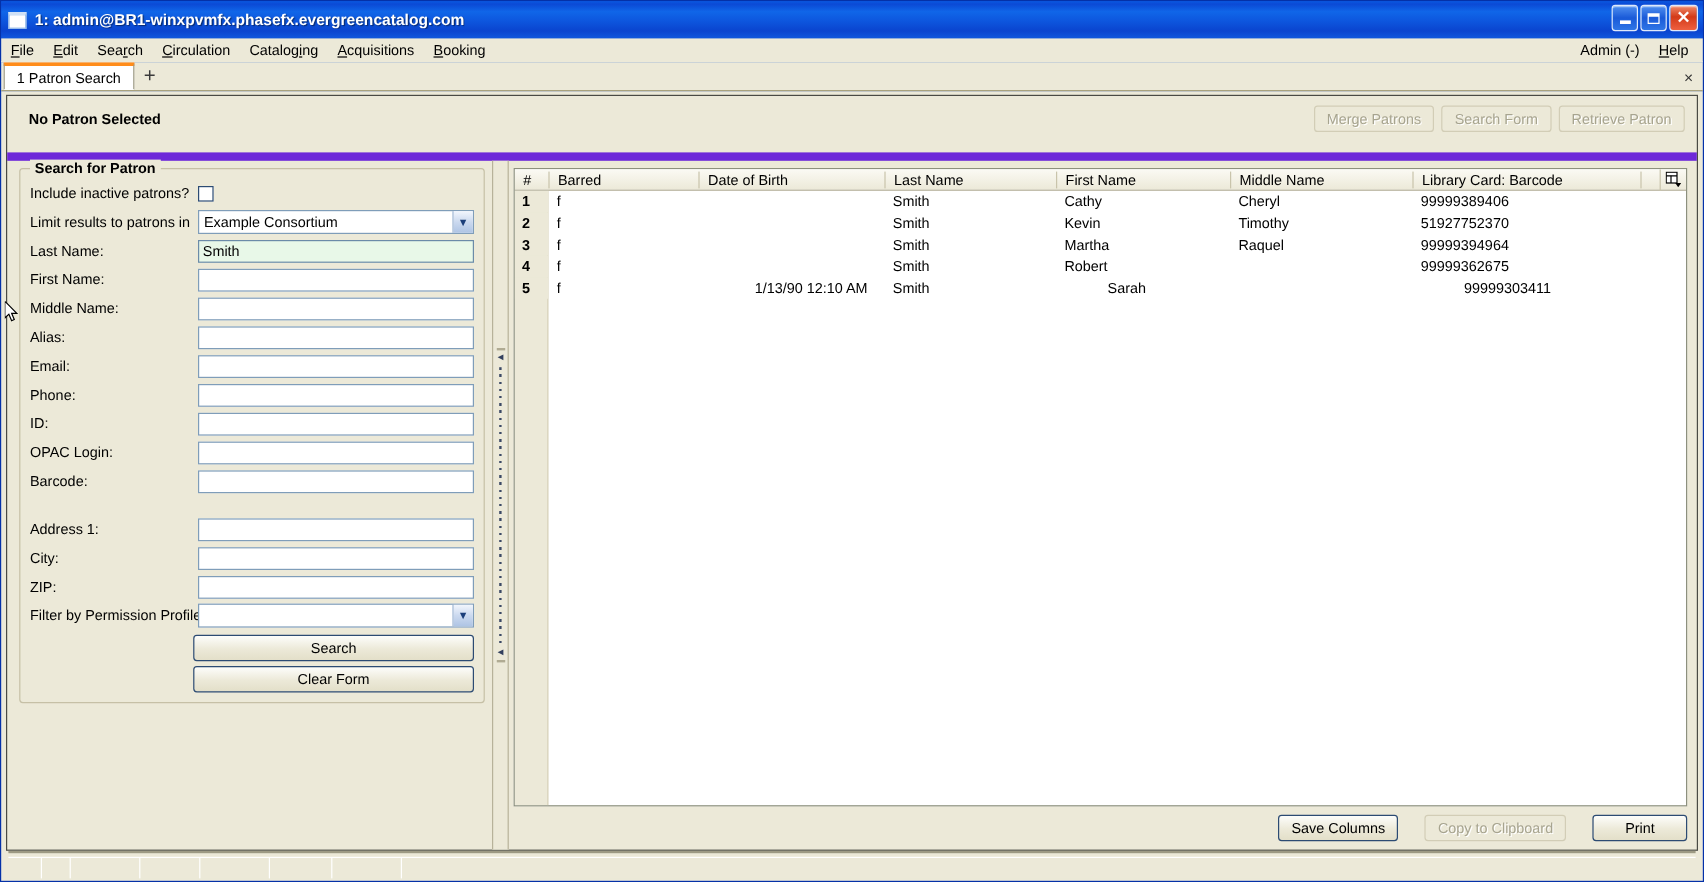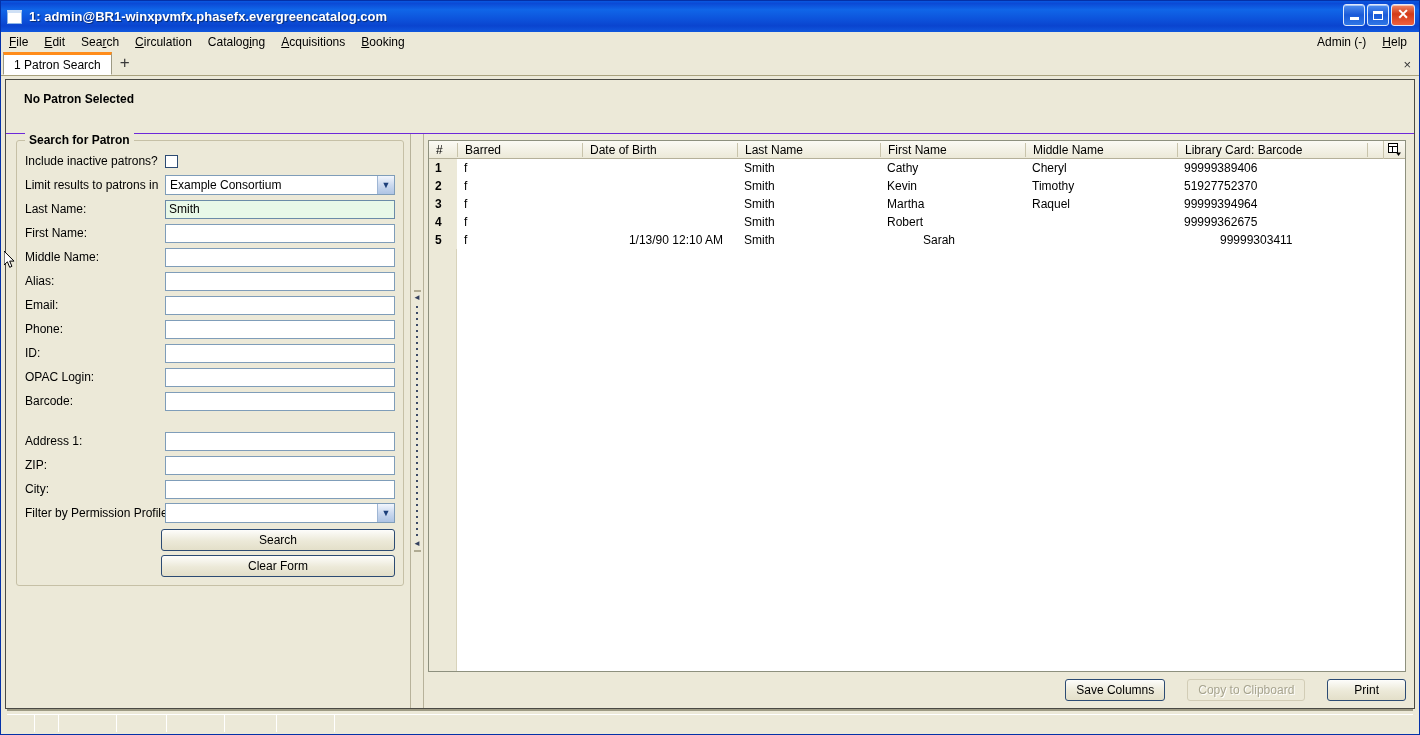--- a/index.html
+++ b/index.html
@@ -127,21 +127,21 @@
     background: #ece9d8;
     display: flex; flex-direction: column;
     min-height: 0;
   }
 
   
   #patron-header {
     flex: 0 0 54px;
     display: flex; align-items: flex-start;
     padding: 12px 14px 0 18px;
-    border-bottom: 1px solid #6d28d9;
+    border-bottom: 7px solid #6d28d9;
     position: relative;
   }
   #patron-status { font-size: 12px; font-weight: bold; color: #000; }
   #patron-buttons {
     position: absolute; right: 10px; top: 8px;
     display: flex; gap: 6px;
   }
   .btn {
     font-family: "Liberation Sans", sans-serif;
     font-size: 12px;
@@ -377,20 +377,25 @@
     </div>
     <div id="tab-add">+</div>
     <div id="tab-close">×</div>
   </div>
 
   <div id="client">
     <div id="content-frame">
 
       <div id="patron-header">
         <div id="patron-status">No Patron Selected</div>
+        <div id="patron-buttons">
+          <div class="btn disabled">Merge Patrons</div>
+          <div class="btn disabled">Search Form</div>
+          <div class="btn disabled">Retrieve Patron</div>
+        </div>
       </div>
 
       <div id="panes">
 
         <div id="left-pane">
           <div id="search-fieldset">
             <div id="search-legend">Search for Patron</div>
 
             <div class="frow" style="margin-top:6px;">
               <div class="flabel">Include inactive patrons?</div>
@@ -445,25 +450,25 @@
               </div>
 
             <div class="spacer-row"></div>
 
             <div id="address-fields">
                 <div class="frow">
                   <div class="flabel">Address 1:</div>
                   <input type="text" class="finput" style="">
                 </div>
                 <div class="frow">
+                  <div class="flabel">City:</div>
+                  <input type="text" class="finput" style="">
+                </div>
+                <div class="frow">
                   <div class="flabel">ZIP:</div>
-                  <input type="text" class="finput" style="">
-                </div>
-                <div class="frow">
-                  <div class="flabel">City:</div>
                   <input type="text" class="finput" style="">
                 </div>
               </div>
 
             <div class="frow">
               <div class="flabel">Filter by Permission Profile:</div>
               <div class="fselect">
                 <span class="selvalue"></span>
                 <span class="sel-arrow">▼</span>
               </div>

